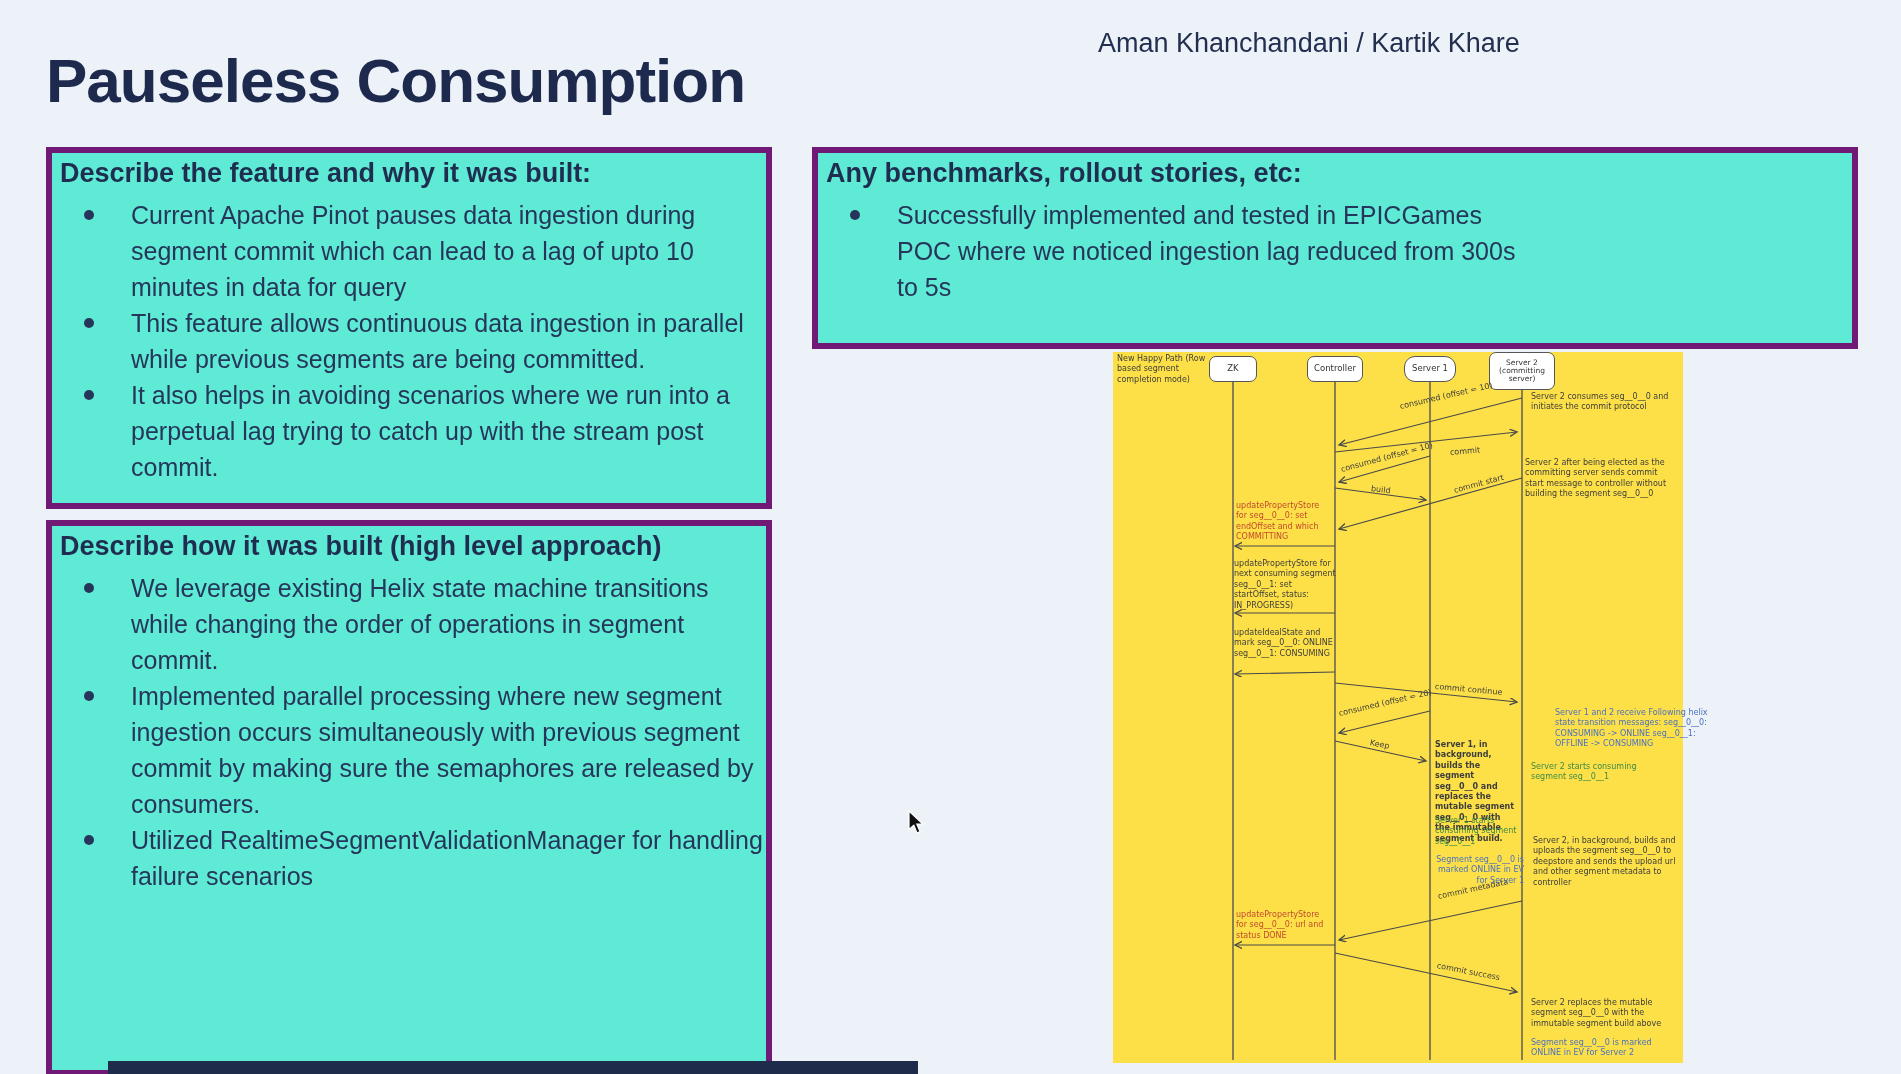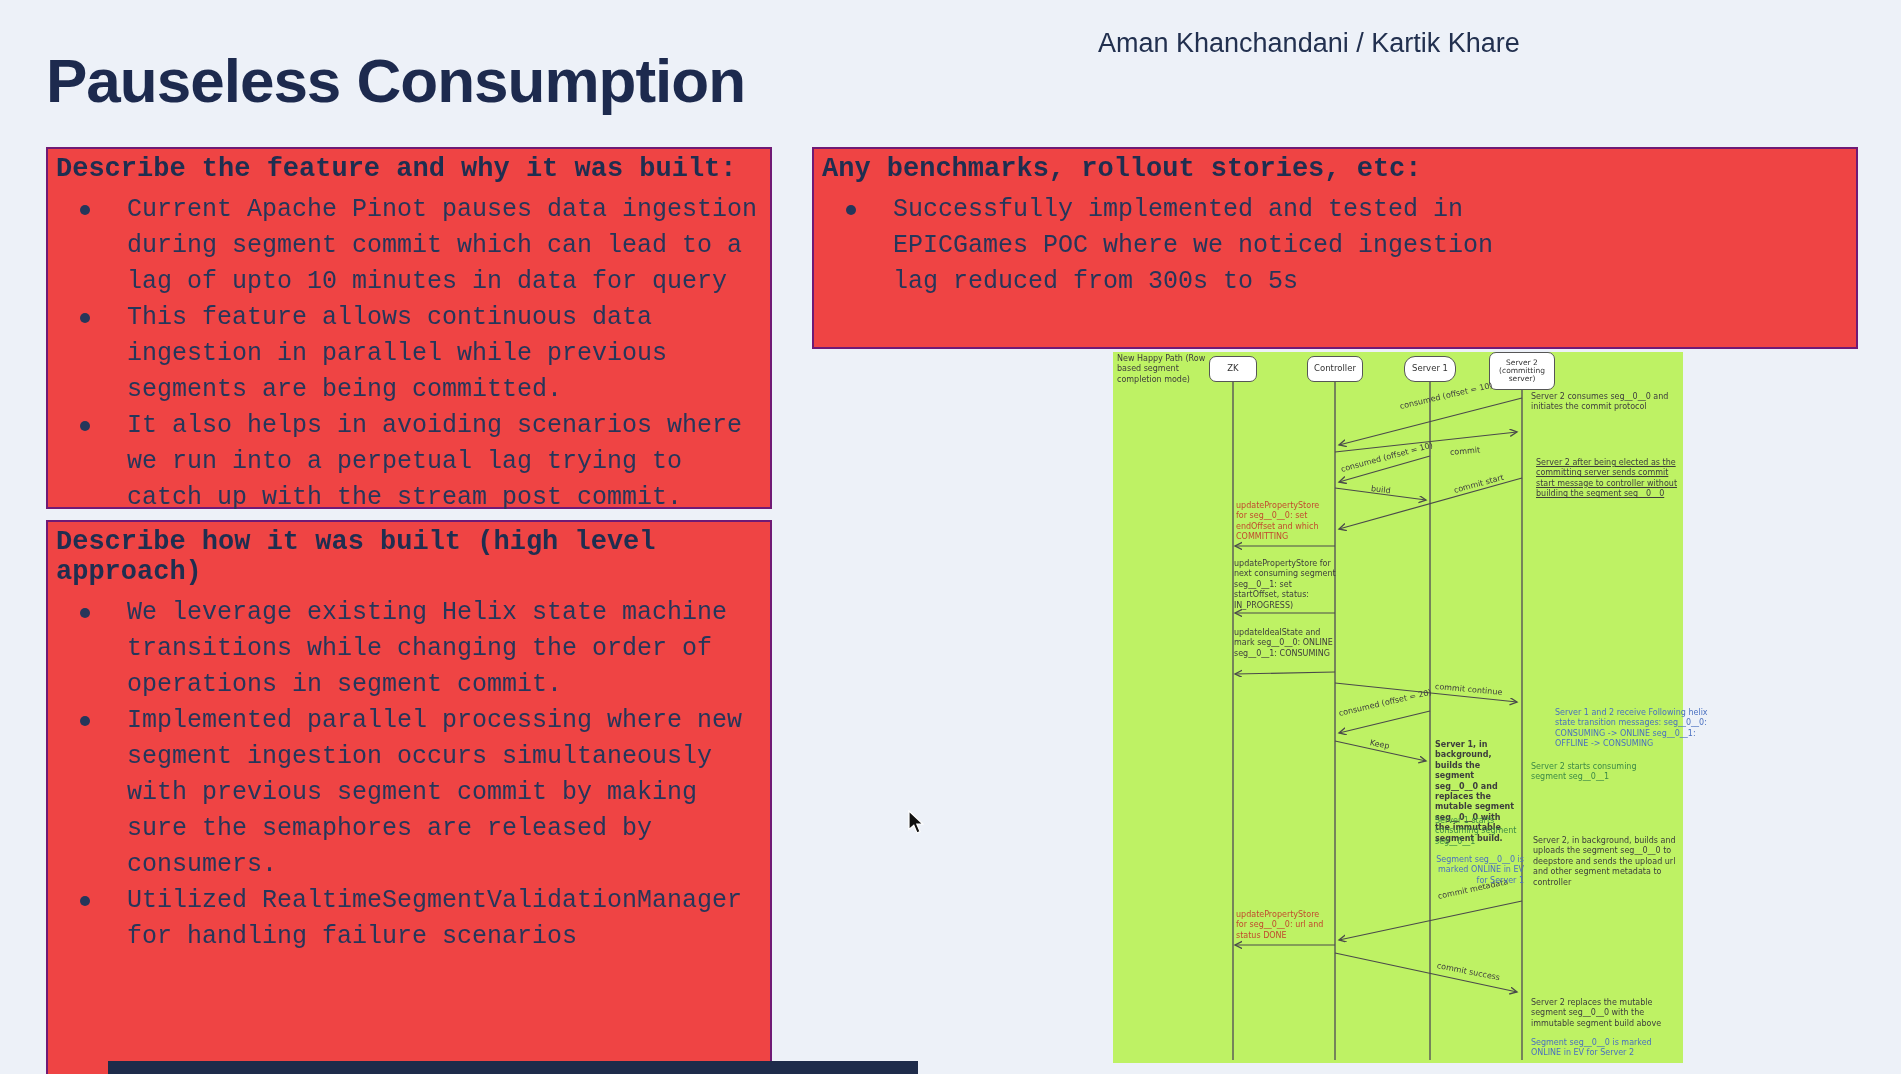--- a/index.html
+++ b/index.html
@@ -5,28 +5,28 @@
   html,body{margin:0;padding:0;}
   body{
     width:1901px;height:1074px;overflow:hidden;position:relative;
     background:#edf1f8;
     font-family:"Liberation Sans","DejaVu Sans",sans-serif;
     color:#24334f;
   }
   .authors{position:absolute;left:1098px;top:28px;font-size:27px;color:#22304f;}
   .title{position:absolute;left:46px;top:48px;margin:0;font-size:62px;font-weight:700;
     letter-spacing:-1px;color:#1d2a4e;line-height:1.05;}
-  .panel{position:absolute;background:#ef4444;border:2px solid #701a75;box-sizing:border-box;font-family:Liberation Mono, monospace;}
+  .panel{position:absolute;background:#5eead4;border:6px solid #701a75;box-sizing:border-box;}
   .panel h2{margin:0;padding:5px 10px 2px 8px;font-size:27px;font-weight:700;color:#1f2e50;}
   .panel ul{list-style:none;margin:6px 0 0 0;padding:0;}
   .panel li{position:relative;margin:0 0 0 79px;width:640px;font-size:25px;line-height:36px;color:#26365a;}
   .panel li::before{content:'';position:absolute;left:-47px;top:13px;width:10px;height:10px;border-radius:50%;background:#26365a;}
 
   
-  .diagram{position:absolute;left:1113px;top:352px;width:570px;height:711px;background:#bef264;}
+  .diagram{position:absolute;left:1113px;top:352px;width:570px;height:711px;background:#fde047;}
   .dg-lines{position:absolute;left:0;top:0;}
   .pbox{position:absolute;border:1.5px solid #565656;border-radius:7px;background:#fff;
     display:flex;align-items:center;justify-content:center;text-align:center;
     font-size:8.5px;line-height:1.1;color:#333;box-sizing:border-box;
     font-family:"DejaVu Sans",sans-serif;}
   .dg-note{position:absolute;font-size:8px;line-height:1.3;color:#3d3d3d;
     font-family:"DejaVu Sans",sans-serif;}
   .dg-note.red{color:#c14b2e;}
   .dg-note.green{color:#3c8a46;}
   .dg-note.blue{color:#4a70c0;}
@@ -107,21 +107,21 @@
   <div class="alabel" style="left:228px;top:113px;transform:rotate(-15deg);">consumed (offset = 10)</div>
   <div class="alabel" style="left:258px;top:132px;transform:rotate(7deg);">build</div>
   <div class="alabel" style="left:341px;top:134px;transform:rotate(-15deg);">commit start</div>
   <div class="alabel" style="left:322px;top:330px;transform:rotate(5deg);">commit continue</div>
   <div class="alabel" style="left:226px;top:357px;transform:rotate(-13deg);">consumed (offset = 20)</div>
   <div class="alabel" style="left:257px;top:386px;transform:rotate(11deg);">Keep</div>
   <div class="alabel" style="left:325px;top:540px;transform:rotate(-12deg);">commit metadata</div>
   <div class="alabel" style="left:324px;top:609px;transform:rotate(11deg);">commit success</div>
 
   <div class="dg-note" style="left:418px;top:40px;width:150px;">Server 2 consumes seg__0__0 and initiates the commit protocol</div>
-  <div class="dg-note" style="left:423px;top:106px;width:142px;text-decoration:underline;">Server 2 after being elected as the committing server sends commit start message to controller without building the segment seg__0__0</div>
+  <div class="dg-note" style="left:412px;top:106px;width:142px;">Server 2 after being elected as the committing server sends commit start message to controller without building the segment seg__0__0</div>
   <div class="dg-note red" style="left:123px;top:149px;width:96px;">updatePropertyStore for seg__0__0: set endOffset and which COMMITTING</div>
   <div class="dg-note" style="left:121px;top:207px;width:102px;">updatePropertyStore for next consuming segment seg__0__1: set startOffset, status: IN_PROGRESS)</div>
   <div class="dg-note" style="left:121px;top:276px;width:102px;">updateIdealState and mark seg__0__0: ONLINE seg__0__1: CONSUMING</div>
   <div class="dg-note blue" style="left:442px;top:356px;width:156px;">Server 1 and 2 receive Following helix state transition messages: seg__0__0: CONSUMING -&gt; ONLINE seg__0__1: OFFLINE -&gt; CONSUMING</div>
   <div class="dg-note green" style="left:418px;top:410px;width:135px;">Server 2 starts consuming segment seg__0__1</div>
   <div class="dg-note" style="left:322px;top:388px;width:80px;font-weight:bold;">Server 1, in background, builds the segment seg__0__0 and replaces the mutable segment seg__0__0 with the immutable segment build.</div>
   <div class="dg-note green" style="left:322px;top:464px;width:82px;">Server 1 starts consuming segment seg__0__1</div>
   <div class="dg-note blue" style="left:319px;top:503px;width:92px;text-align:right;">Segment seg__0__0 is marked ONLINE in EV for Server 1</div>
   <div class="dg-note" style="left:420px;top:484px;width:144px;">Server 2, in background, builds and uploads the segment seg__0__0 to deepstore and sends the upload url and other segment metadata to controller</div>
   <div class="dg-note red" style="left:123px;top:558px;width:96px;">updatePropertyStore for seg__0__0: url and status DONE</div>

